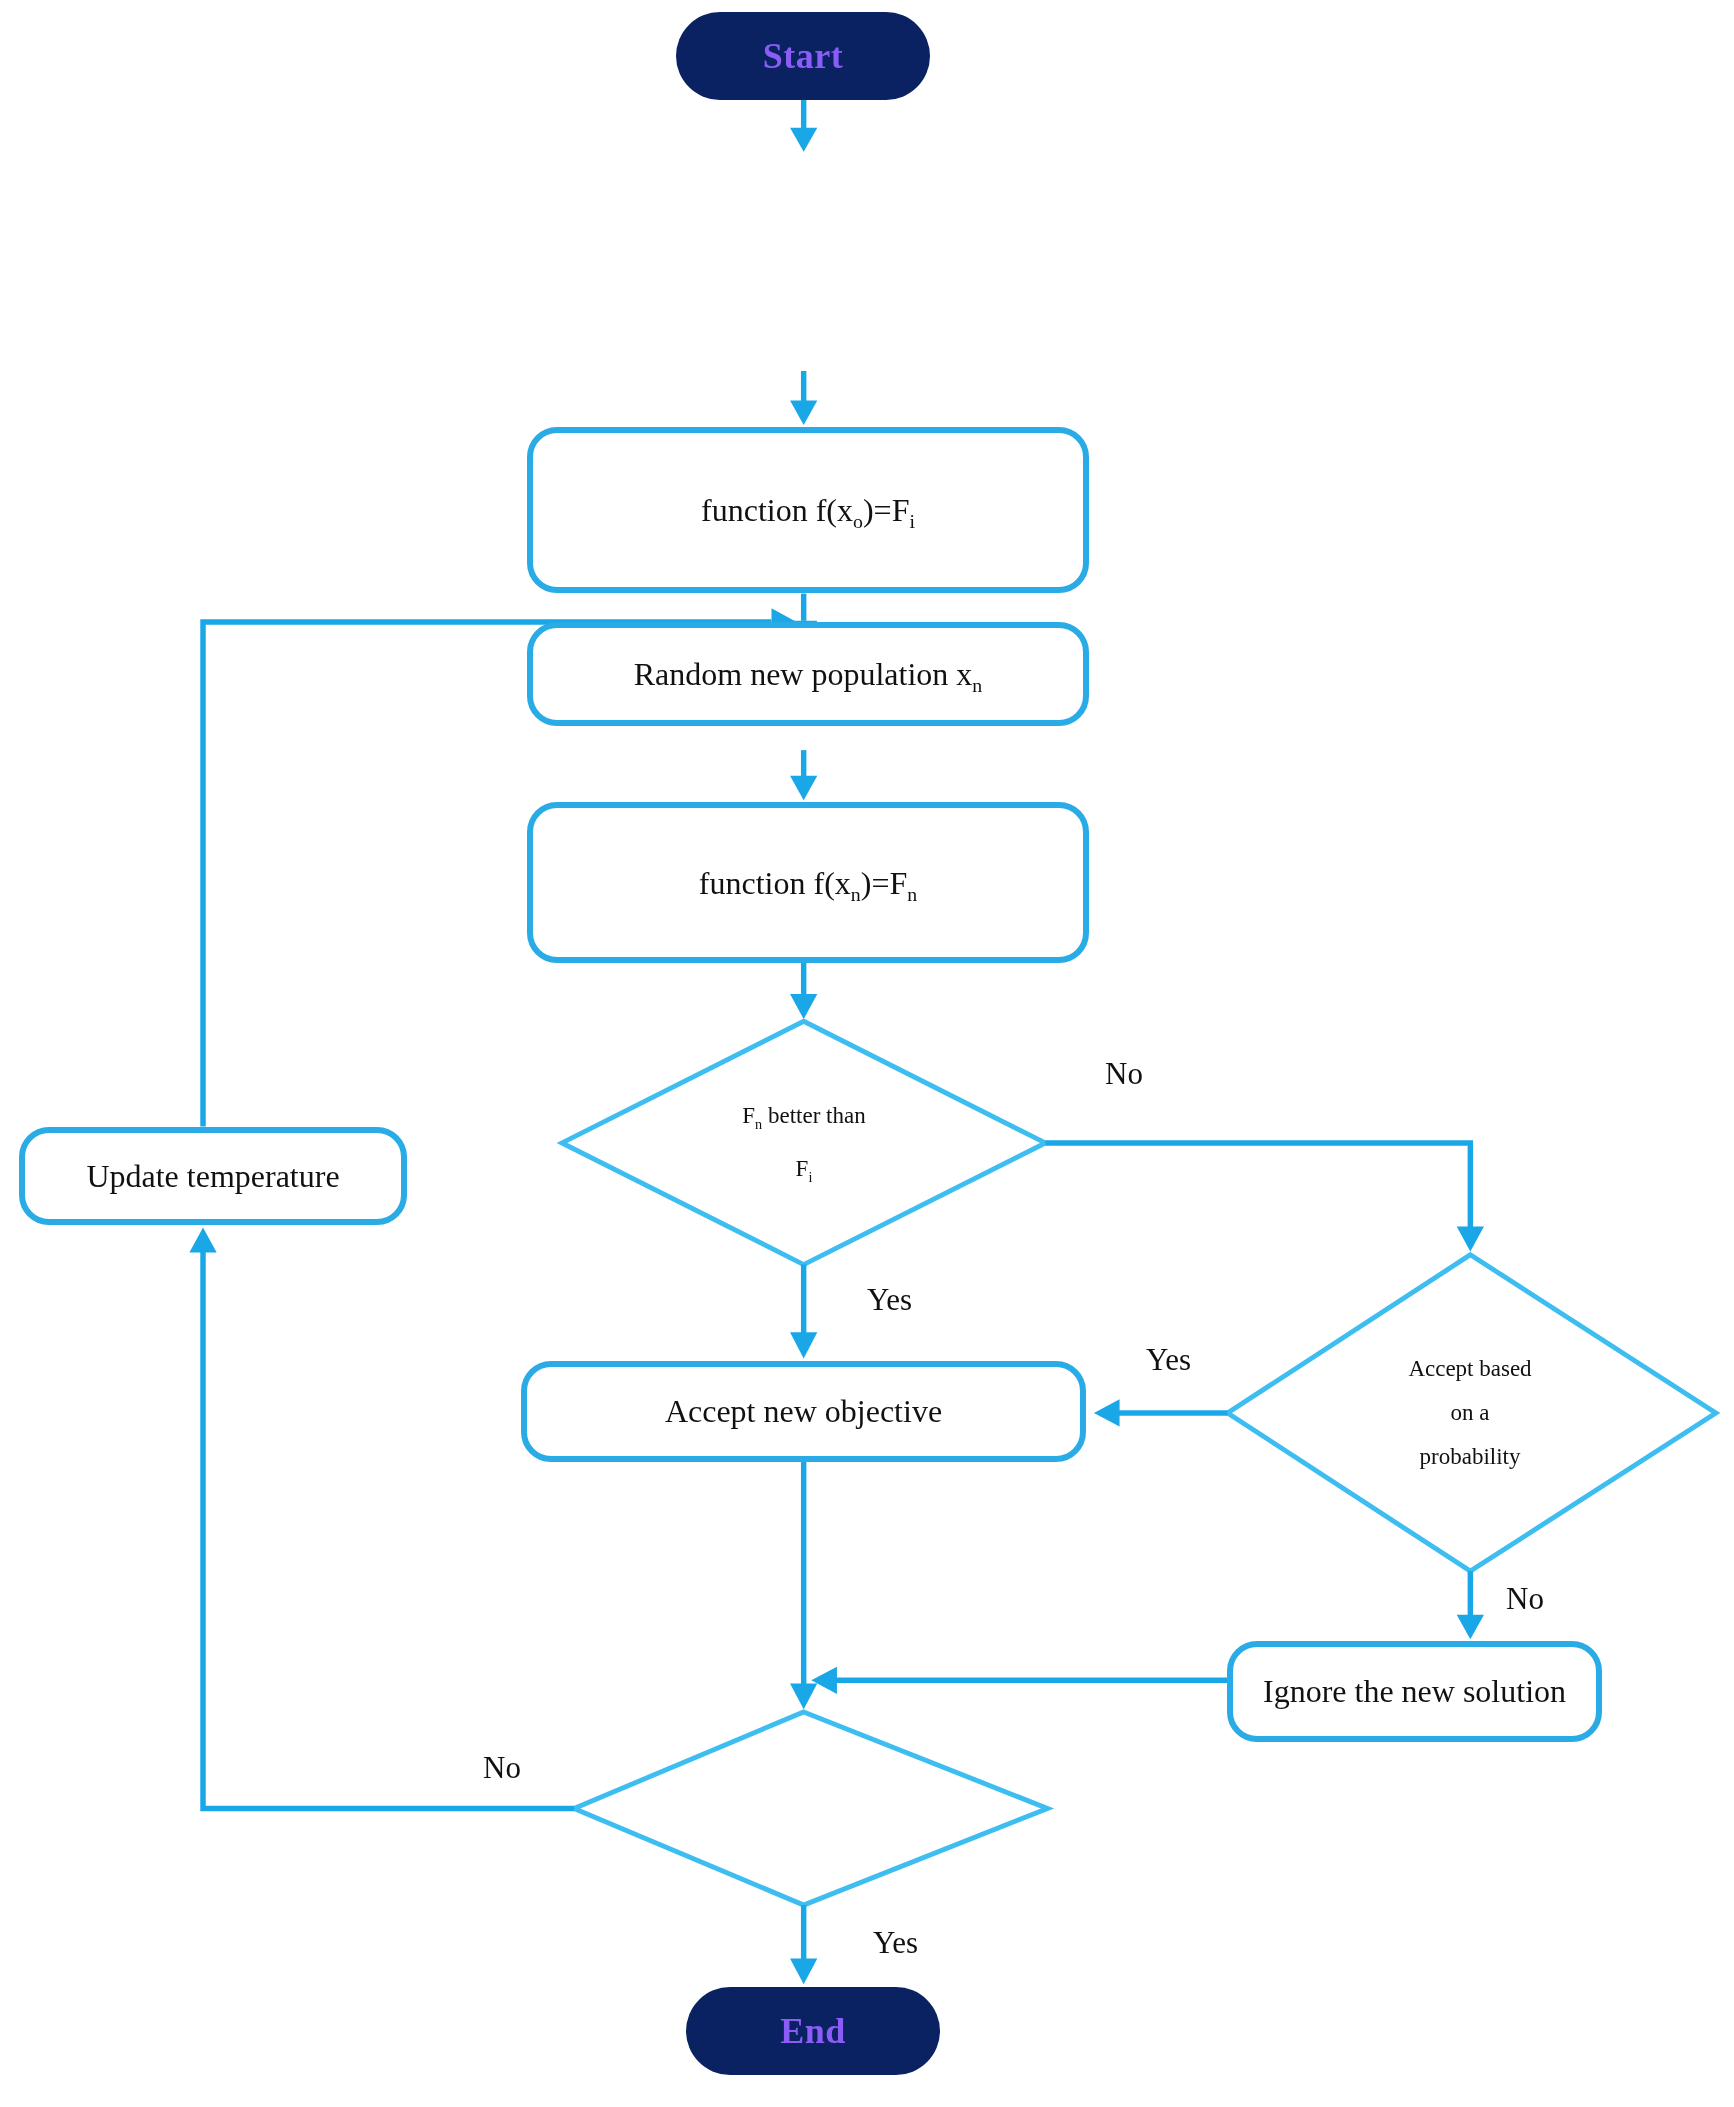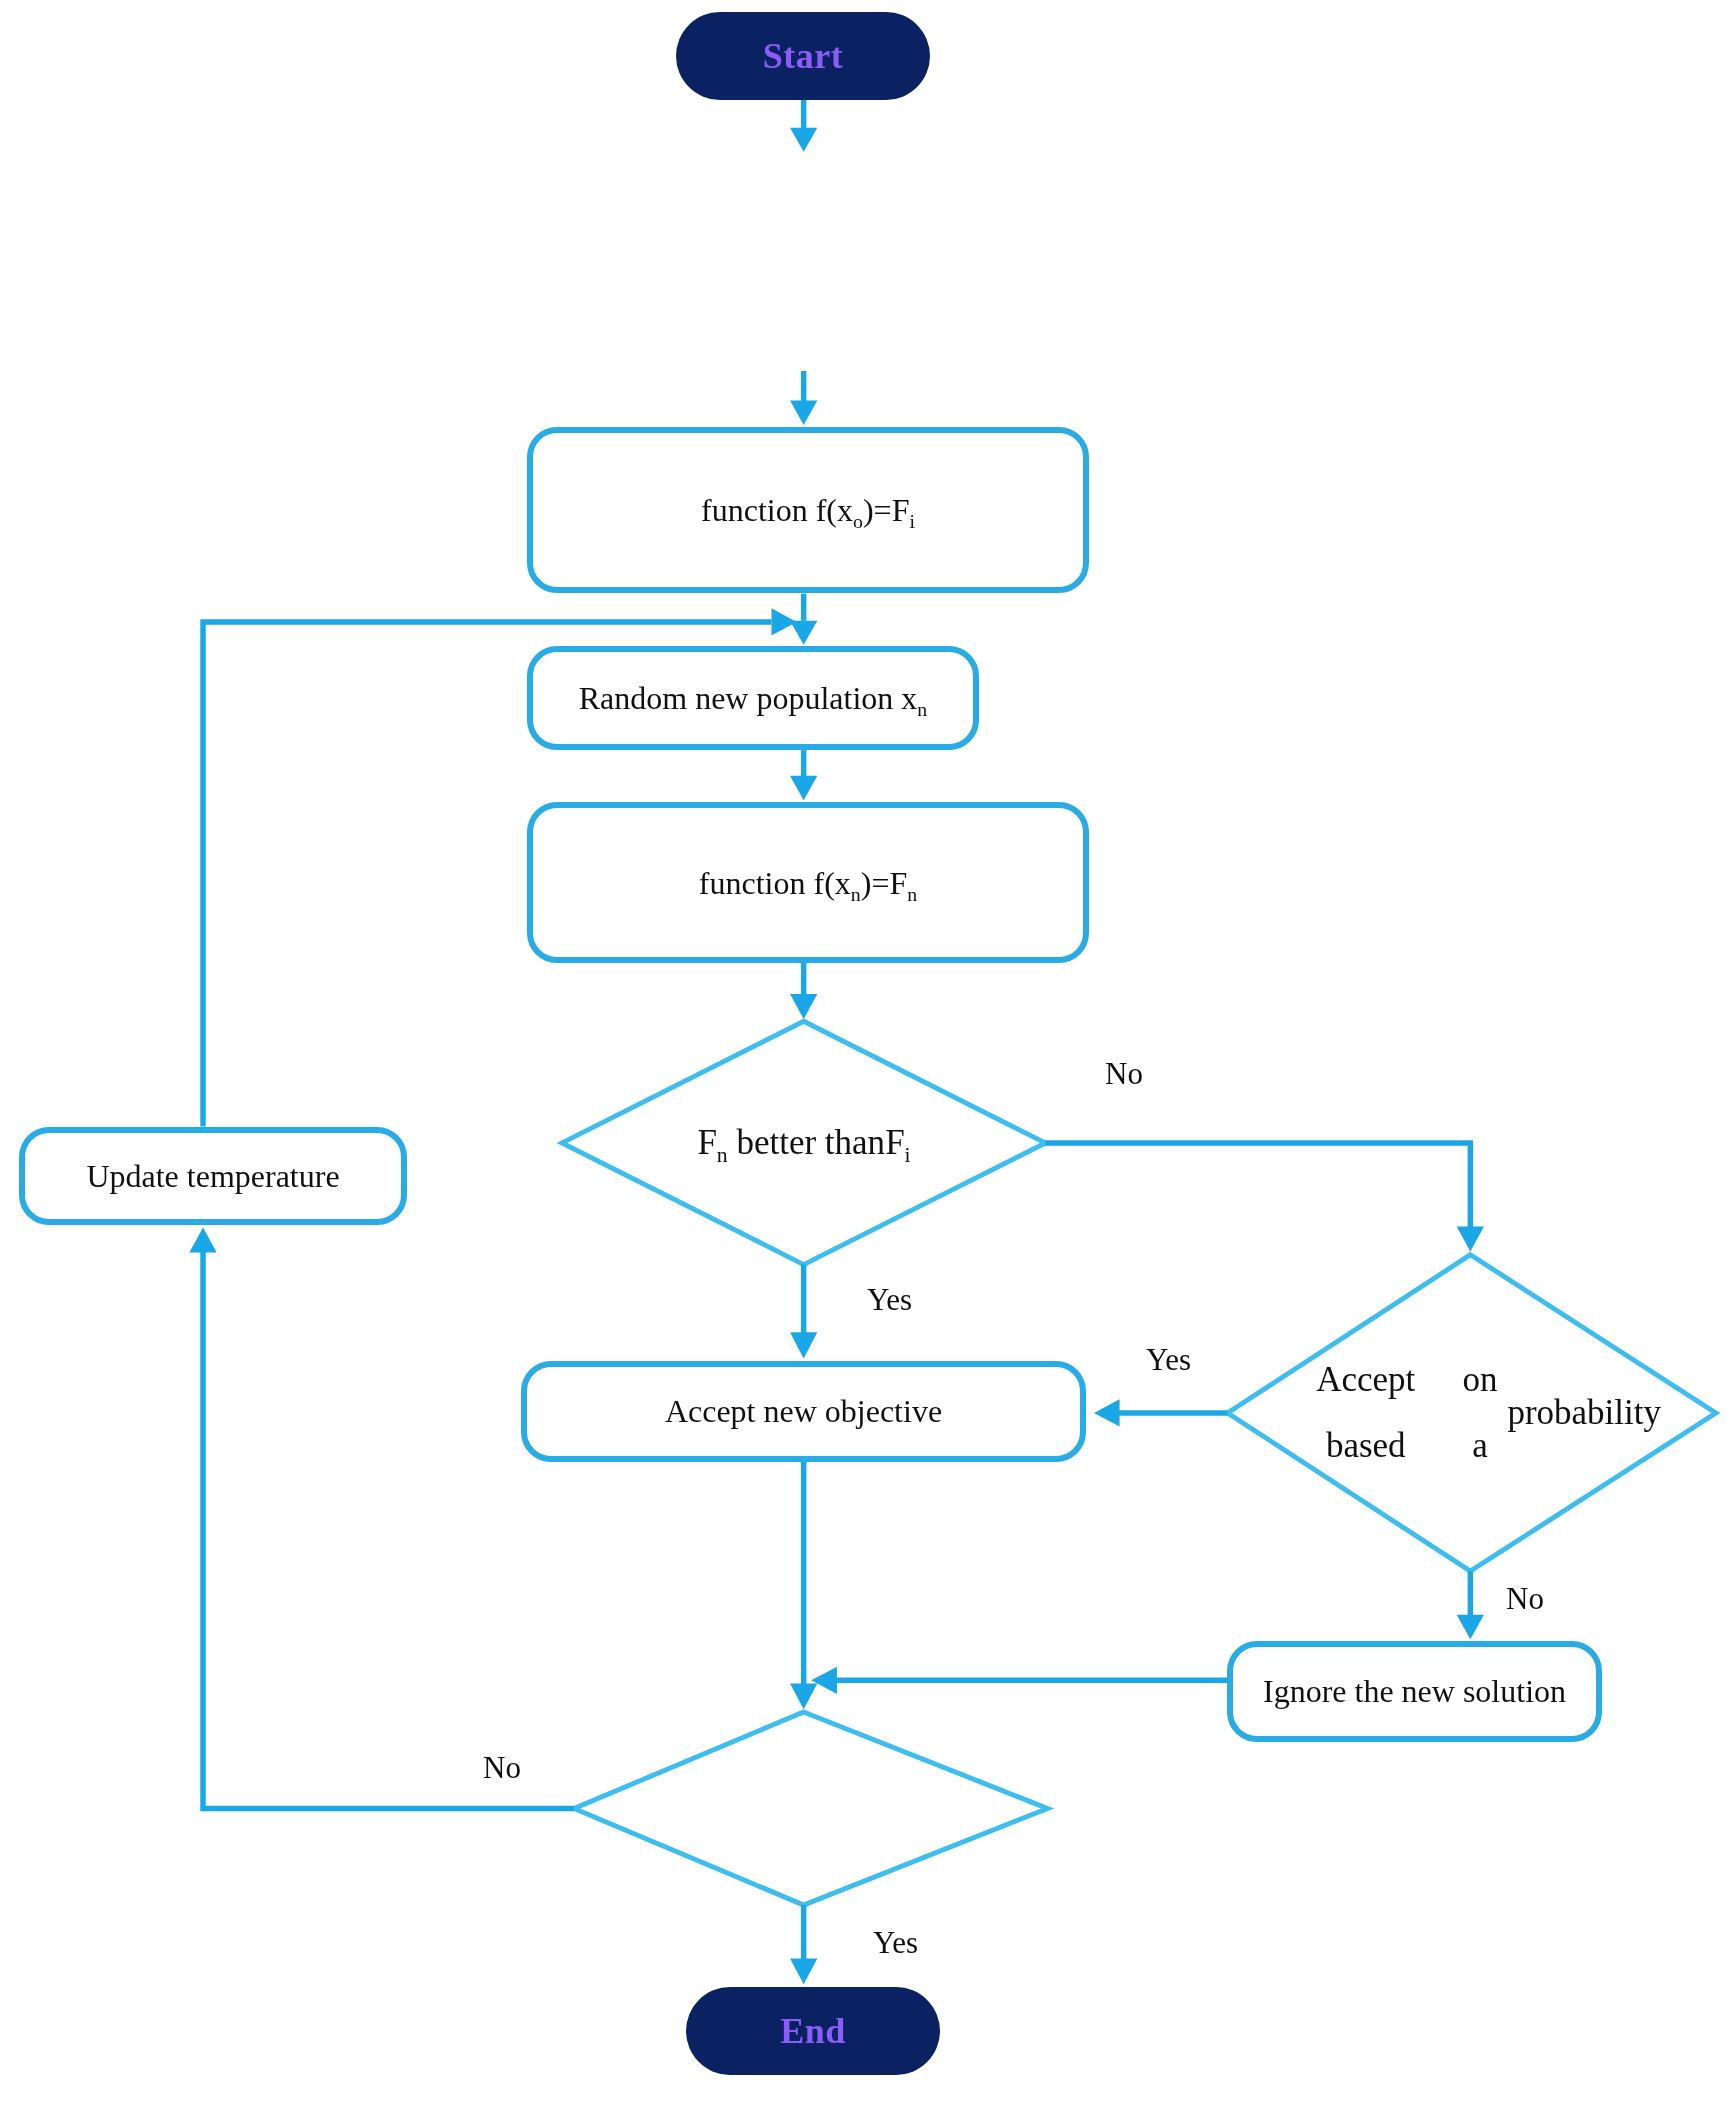--- a/index.html
+++ b/index.html
@@ -47,24 +47,25 @@
     font-size: 32px;
   }
   .box .line, .diamond-text .line {
     display: block;
   }
   .lh-tall .line { line-height: 1.95; }
   .lh-mid  .line { line-height: 2.0; }
   .diamond-text {
     position: absolute;
     display: flex;
+    flex-direction: column;
     align-items: center;
     justify-content: center;
     text-align: center;
-    font-size: 35px;
+    font-size: 23px;
     color: #111111;
   }
   .d1 .line { line-height: 2.3; }
   .d2 .line { line-height: 1.9; }
   .d3 .line { line-height: 2.0; }
   .edge-label {
     position: absolute;
     font-size: 31px;
     color: #111111;
     white-space: nowrap;
@@ -132,21 +133,21 @@
 
   <div class="node pill" style="left:676px; top:12px; width:254px; height:88px;">
     <span class="line">Start</span>
   </div>
 
 
   <div class="node box lh-mid" style="left:527px; top:427px; width:562px; height:166px;">
     <span class="line">function f(x<sub>o</sub>)=F<sub>i</sub></span>
   </div>
 
-  <div class="node box" style="left:527px; top:646px; width:452px; height:104px;">
+  <div class="node box" style="left:527px; top:622px; width:562px; height:104px;">
     <span class="line">Random new population x<sub>n</sub></span>
   </div>
 
   <div class="node box lh-mid" style="left:527px; top:802px; width:562px; height:161px;">
     <span class="line">function f(x<sub>n</sub>)=F<sub>n</sub></span>
   </div>
 
   <div class="diamond-text d1" style="left:613px; top:1061px; width:382px; height:164px;">
     <span class="line">F<sub>n</sub> better than</span>
     <span class="line">F<sub>i</sub></span>

